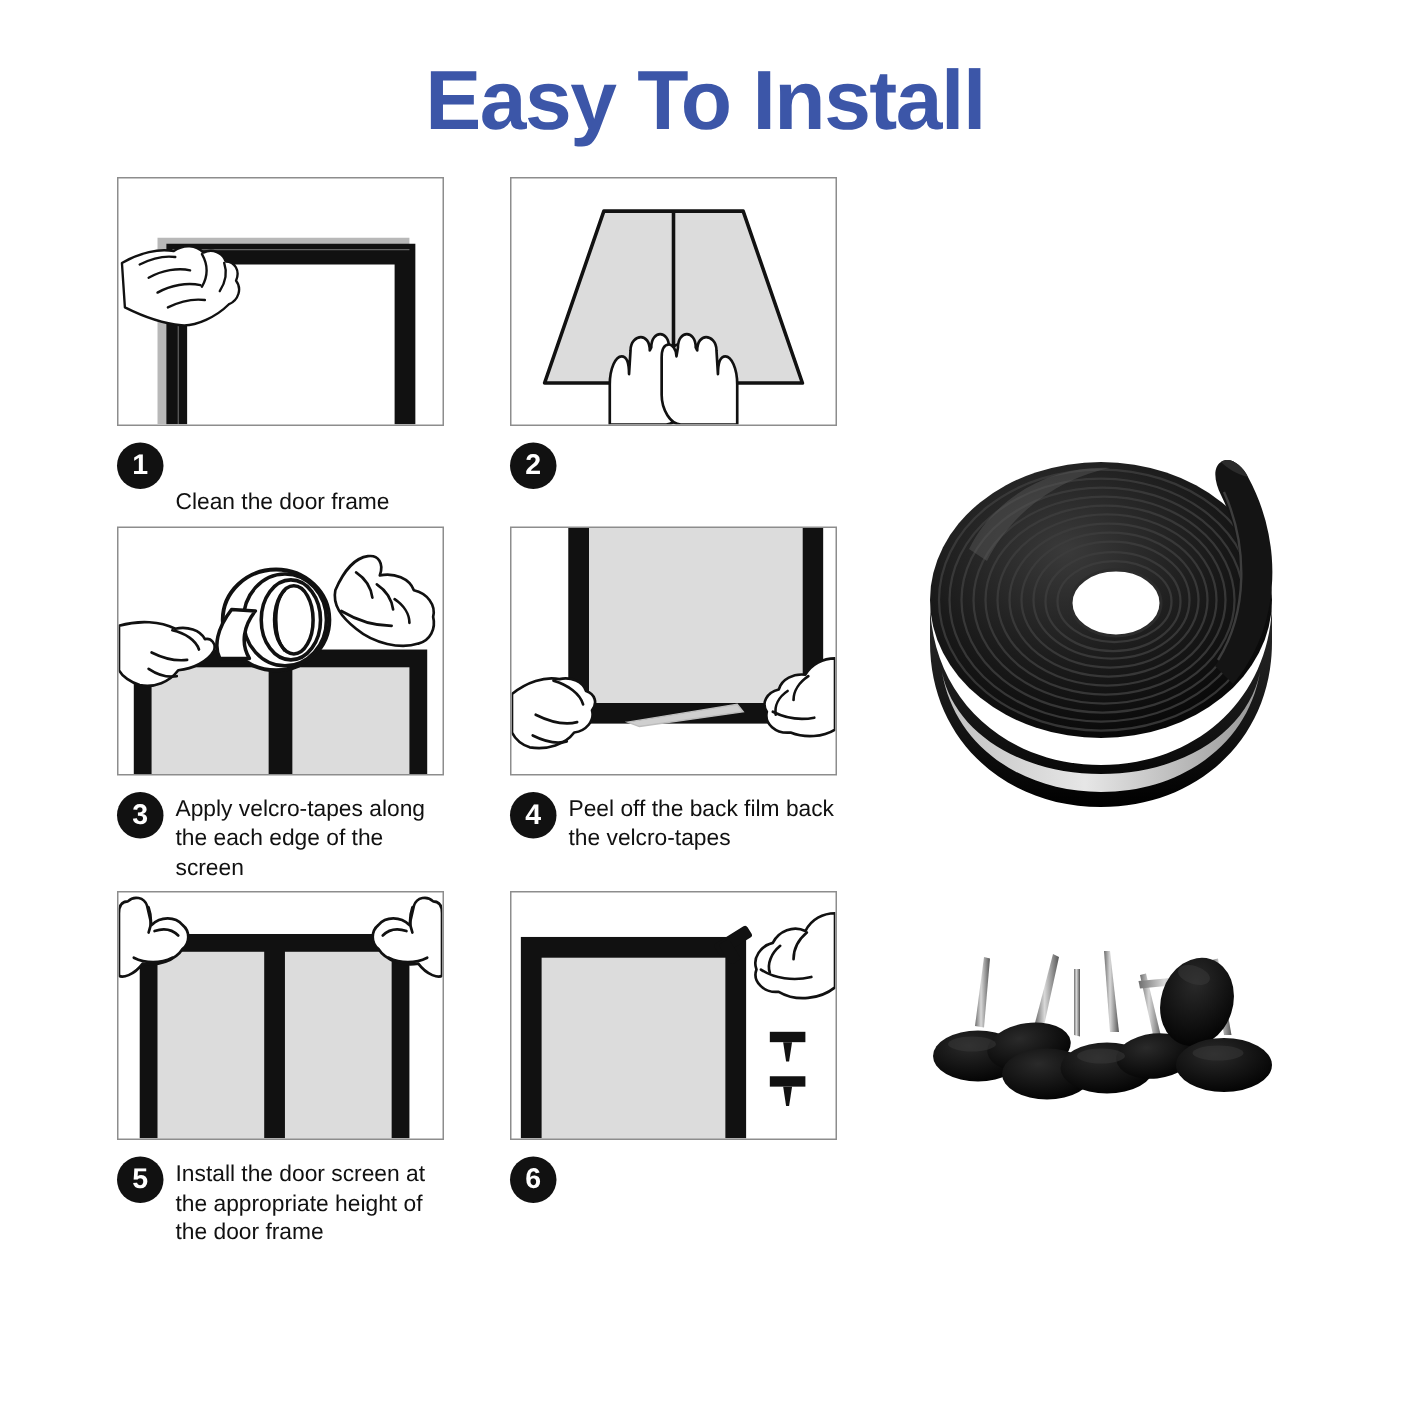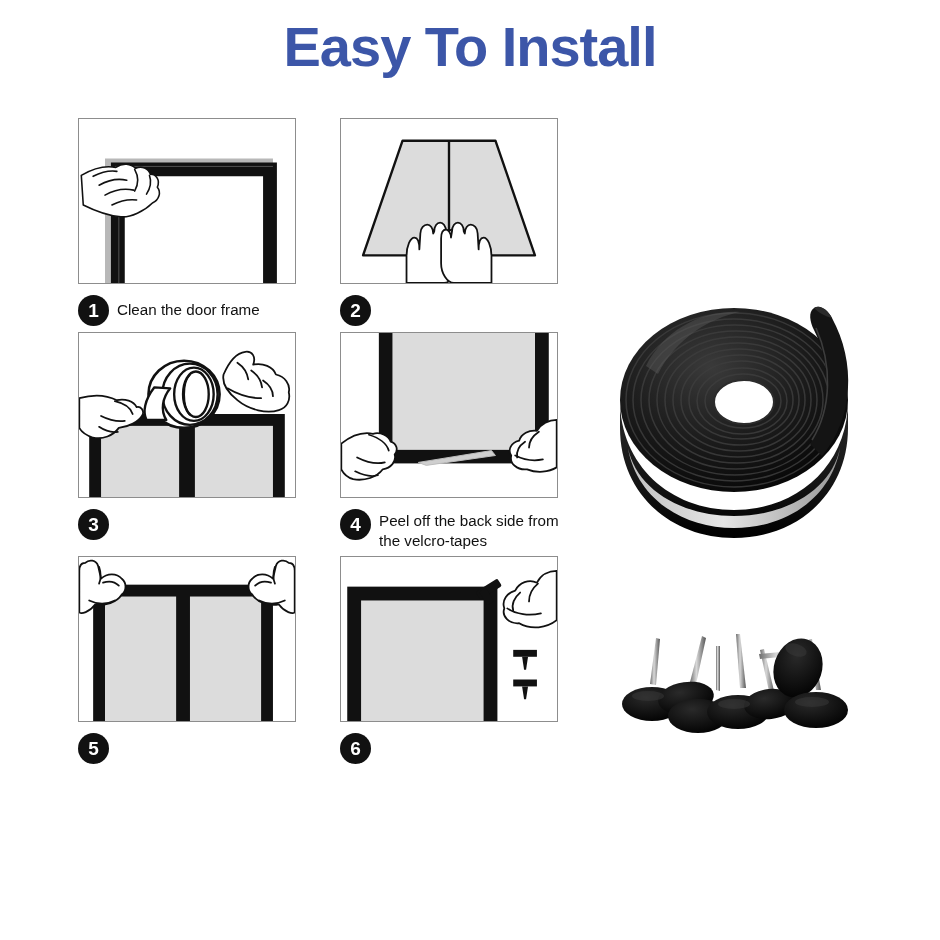--- a/index.html
+++ b/index.html
@@ -12,21 +12,21 @@
     height: 940px;
     overflow: hidden;
     font-family: "Liberation Sans", sans-serif;
     color: #111111;
     position: relative;
   }
 
   
   .title {
     position: absolute;
-    top: 14px;
+    top: 34px;
     left: 0;
     width: 940px;
     text-align: center;
     font-size: 56px;
     font-weight: bold;
     letter-spacing: -1px;
     color: #3c56a8;
     font-family: "Liberation Sans", sans-serif;
   }
 
@@ -76,21 +76,21 @@
     margin-top: 1px;
     font-family: "Liberation Sans", sans-serif;
   }
   .cap-text {
     font-size: 15.2px;
     line-height: 19.5px;
     color: #111111;
     white-space: pre-line;
     padding-top: 3px;
   }
-  .step-row.r1 .cap-text { padding-top: 6px; }
+  .step-row.r1 .cap-text { padding-top: 6px; margin-top: 25px; }
 
   
   .photo-roll {
     position: absolute;
     left: 606px;
     top: 288px;
     width: 260px;
     height: 285px;
   }
   .photo-tacks {
@@ -205,20 +205,22 @@
                      C214 68 210 76 202 78 C190 82 172 78 160 68 C150 60 144 52 146 42 Z"></path>
             <path d="M160 30 C166 34 170 40 171 47" fill="none"></path>
             <path d="M174 38 C180 42 184 48 185 55" fill="none"></path>
             <path d="M186 48 C192 52 196 58 196 64" fill="none"></path>
             <path d="M150 56 C160 62 172 66 184 66" fill="none"></path>
           </g>
         </svg>
       </div>
       <div class="caption">
         <div class="badge">3</div>
+        <div class="cap-text">Apply velcro-tapes along
+the each edge of the screen</div>
       </div>
     </div>
 
     <div class="step">
       <div class="panel">
         <svg viewBox="0 0 218 166" xmlns="http://www.w3.org/2000/svg">
 
           <rect x="38" y="0" width="14" height="132" fill="#111111"></rect>
           <rect x="196" y="0" width="14" height="132" fill="#111111"></rect>
           <rect x="38" y="118" width="172" height="14" fill="#111111"></rect>
@@ -240,21 +242,21 @@
                      C172 111 168 118 172 124 C170 132 178 139 188 138
                      C198 142 210 141 218 136 Z"></path>
             <path d="M200 100 C194 104 190 110 190 116" fill="none"></path>
             <path d="M186 110 C180 114 177 120 178 126" fill="none"></path>
             <path d="M176 124 C184 128 194 130 204 128" fill="none"></path>
           </g>
         </svg>
       </div>
       <div class="caption">
         <div class="badge">4</div>
-        <div class="cap-text">Peel off the back side from
+        <div class="cap-text">Peel off the back film back
 the velcro-tapes</div>
       </div>
     </div>
 
   </div>
 
   <div class="step-row r3">
 
     <div class="step">
       <div class="panel">
@@ -276,20 +278,23 @@
             <path d="M212 6 C208 2 201 3 199 9 L196 22 C190 16 180 16 175 22 C170 26 170 34 175 38
                      C180 46 192 50 202 48 C208 56 216 58 218 56 L218 14 C218 9 216 6 212 6 Z"></path>
             <path d="M198 10 C196 16 196 22 198 27" fill="none"></path>
             <path d="M194 26 C188 24 182 25 178 29" fill="none"></path>
             <path d="M208 44 C200 48 190 48 182 44" fill="none"></path>
           </g>
         </svg>
       </div>
       <div class="caption">
         <div class="badge">5</div>
+        <div class="cap-text">Install the door screen at
+the appropriate height of
+the door frame</div>
       </div>
     </div>
 
     <div class="step">
       <div class="panel">
         <svg viewBox="0 0 218 166" xmlns="http://www.w3.org/2000/svg">
 
           <rect x="6" y="30" width="152" height="136" fill="#111111"></rect>
           <rect x="20" y="44" width="124" height="122" fill="#dcdcdc"></rect>
 

